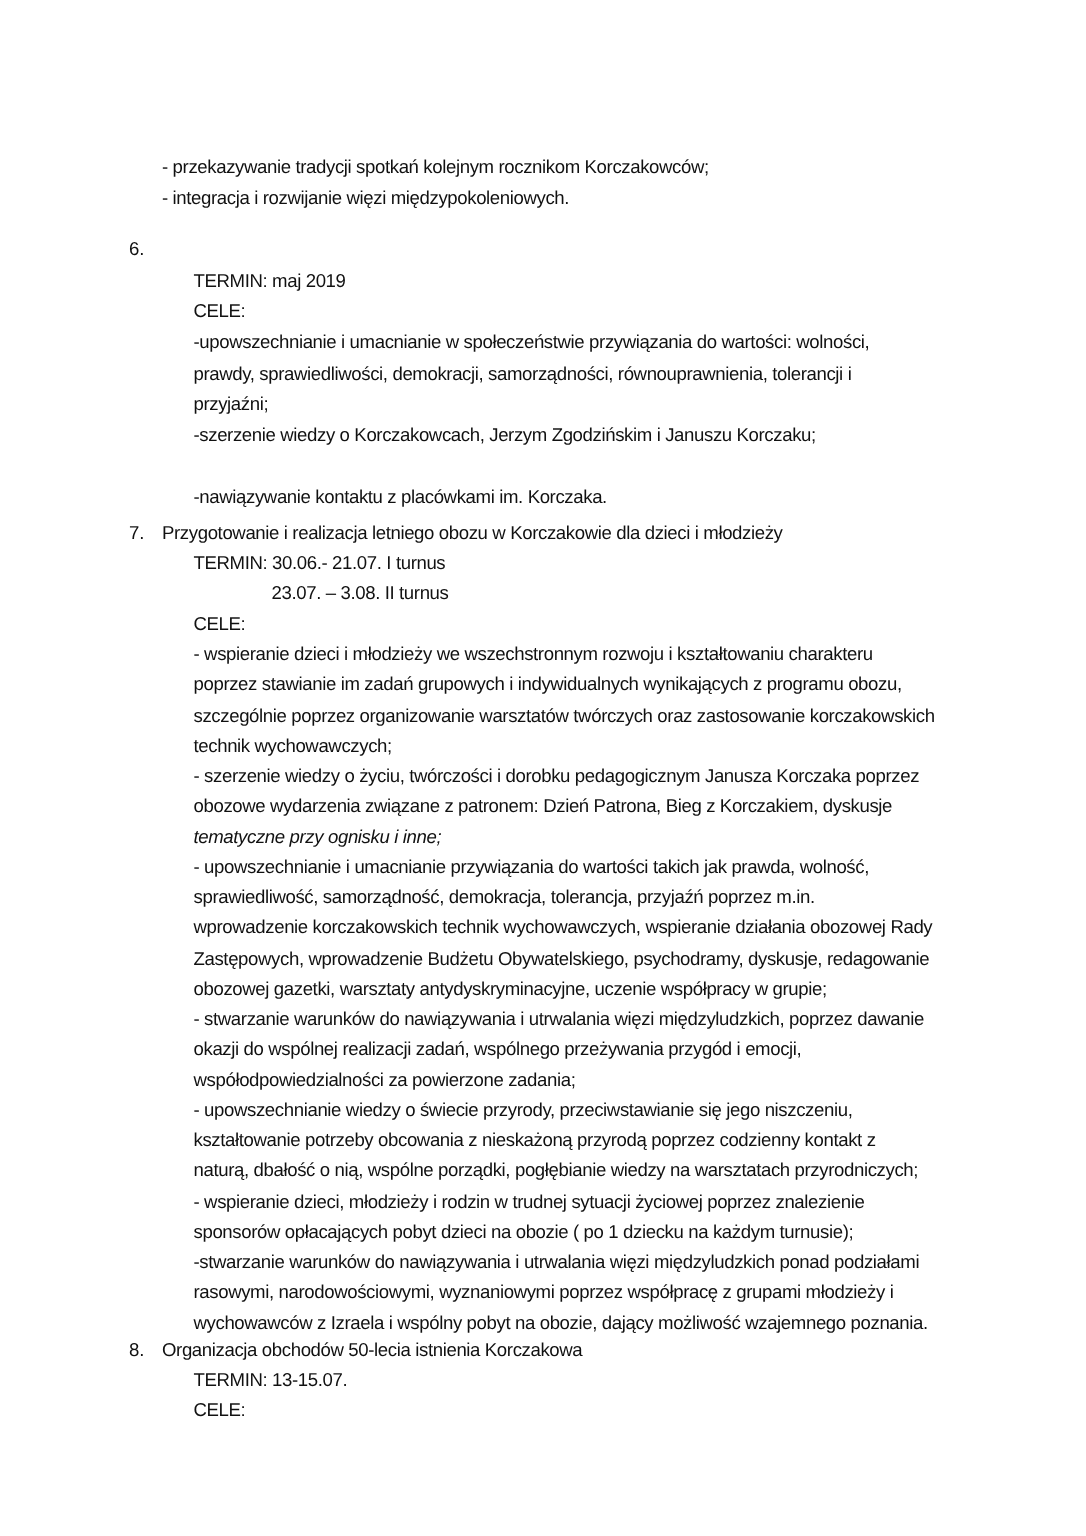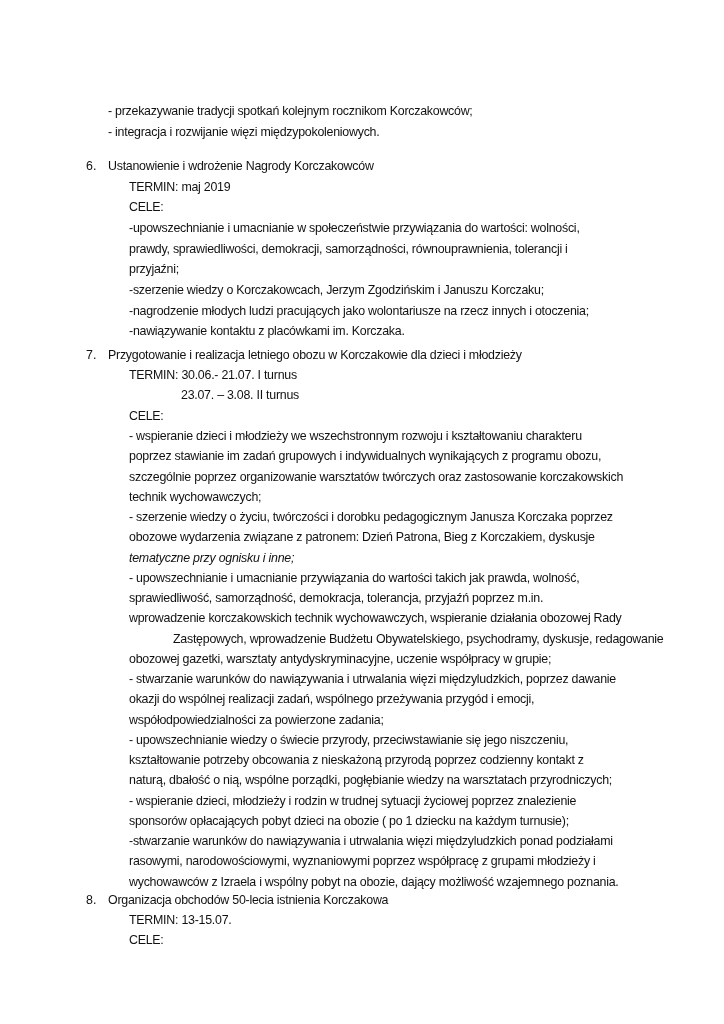--- a/index.html
+++ b/index.html
@@ -15,48 +15,46 @@
 </style>
 </head>
 <body>
 
 <div class="page">
 
   <div class="line l1" style="top:85px">- przekazywanie tradycji spotkań kolejnym rocznikom Korczakowców;</div>
   <div class="line l1" style="top:106px">- integracja i rozwijanie więzi międzypokoleniowych.</div>
 
   <div class="num" style="top:140px">6.</div>
-  <div class="line l1" style="top:140px">Ustanowienie i wdrożenie Nagrody Korczakowców</div>
   <div class="line l2" style="top:161px">TERMIN: maj 2019</div>
   <div class="line l2" style="top:181px">CELE:</div>
   <div class="line l2" style="top:202px">-upowszechnianie i umacnianie w społeczeństwie przywiązania do wartości: wolności,</div>
   <div class="line l2" style="top:223px">prawdy, sprawiedliwości, demokracji, samorządności, równouprawnienia, tolerancji i</div>
   <div class="line l2" style="top:243px">przyjaźni;</div>
   <div class="line l2" style="top:264px">-szerzenie wiedzy o Korczakowcach, Jerzym Zgodzińskim i Januszu Korczaku;</div>
-  <div class="line l2" style="top:285px">-nagrodzenie młodych ludzi pracujących jako wolontariusze na rzecz innych i otoczenia;</div>
   <div class="line l2" style="top:305px">-nawiązywanie kontaktu z placówkami im. Korczaka.</div>
 
   <div class="num" style="top:329px">7.</div>
   <div class="line l1" style="top:329px">Przygotowanie i realizacja letniego obozu w Korczakowie dla dzieci i młodzieży</div>
   <div class="line l2" style="top:349px">TERMIN: 30.06.- 21.07. I turnus</div>
   <div class="line l3" style="top:369px">23.07. – 3.08. II turnus</div>
   <div class="line l2" style="top:390px">CELE:</div>
 
   <div id="s7-lines">
       <div class="line l2" style="top: 410px;">- wspieranie dzieci i młodzieży we wszechstronnym rozwoju i kształtowaniu charakteru</div>
       <div class="line l2" style="top: 430.25px;">poprzez stawianie im zadań grupowych i indywidualnych wynikających z programu obozu,</div>
       <div class="line l2" style="top: 450.5px;">szczególnie poprzez organizowanie warsztatów twórczych oraz zastosowanie korczakowskich</div>
       <div class="line l2" style="top: 470.75px; text-align: right;">technik wychowawczych;</div>
       <div class="line l2" style="top: 491px;">- szerzenie wiedzy o życiu, twórczości i dorobku pedagogicznym Janusza Korczaka poprzez</div>
       <div class="line l2" style="top: 511.25px;">obozowe wydarzenia związane z patronem: Dzień Patrona, Bieg z Korczakiem, dyskusje</div>
       <div class="line l2" style="top: 531.5px; font-style: italic;">tematyczne przy ognisku i inne;</div>
       <div class="line l2" style="top: 551.75px;">- upowszechnianie i umacnianie przywiązania do wartości takich jak prawda, wolność,</div>
       <div class="line l2" style="top: 572px;">sprawiedliwość, samorządność, demokracja, tolerancja, przyjaźń poprzez m.in.</div>
       <div class="line l2" style="top: 592.25px;">wprowadzenie korczakowskich technik wychowawczych, wspieranie działania obozowej Rady</div>
-      <div class="line l2" style="top: 612.5px; margin-left: 44px;">Zastępowych, wprowadzenie Budżetu Obywatelskiego, psychodramy, dyskusje, redagowanie</div>
+      <div class="line l2" style="top: 612.5px;">Zastępowych, wprowadzenie Budżetu Obywatelskiego, psychodramy, dyskusje, redagowanie</div>
       <div class="line l2" style="top: 632.75px;">obozowej gazetki, warsztaty antydyskryminacyjne, uczenie współpracy w grupie;</div>
       <div class="line l2" style="top: 653px;">- stwarzanie warunków do nawiązywania i utrwalania więzi międzyludzkich, poprzez dawanie</div>
       <div class="line l2" style="top: 673.25px;">okazji do wspólnej realizacji zadań, wspólnego przeżywania przygód i emocji,</div>
       <div class="line l2" style="top: 693.5px;">współodpowiedzialności za powierzone zadania;</div>
       <div class="line l2" style="top: 713.75px;">- upowszechnianie wiedzy o świecie przyrody, przeciwstawianie się jego niszczeniu,</div>
       <div class="line l2" style="top: 734px;">kształtowanie potrzeby obcowania z nieskażoną przyrodą poprzez codzienny kontakt z</div>
       <div class="line l2" style="top: 754.25px;">naturą, dbałość o nią, wspólne porządki, pogłębianie wiedzy na warsztatach przyrodniczych;</div>
       <div class="line l2" style="top: 774.5px;">- wspieranie dzieci, młodzieży i rodzin w trudnej sytuacji życiowej poprzez znalezienie</div>
       <div class="line l2" style="top: 794.75px;">sponsorów opłacających pobyt dzieci na obozie ( po 1 dziecku na każdym turnusie);</div>
       <div class="line l2" style="top: 815px;">-stwarzanie warunków do nawiązywania i utrwalania więzi międzyludzkich ponad podziałami</div>

